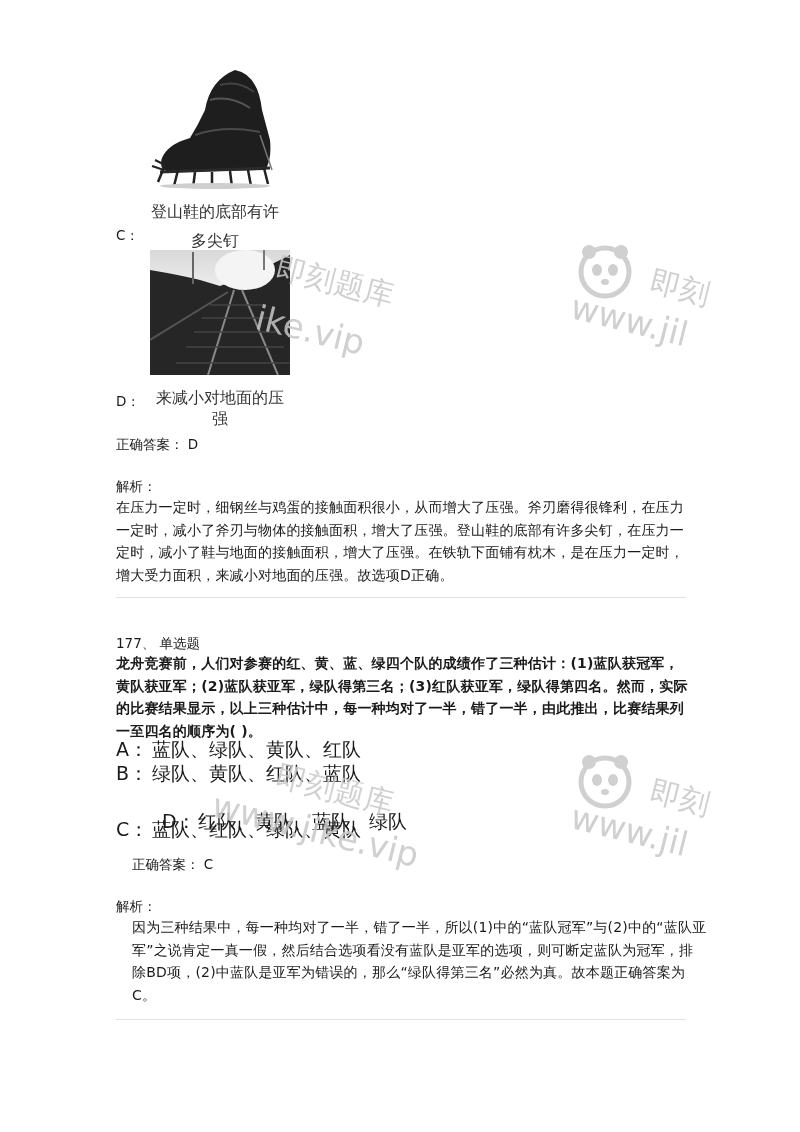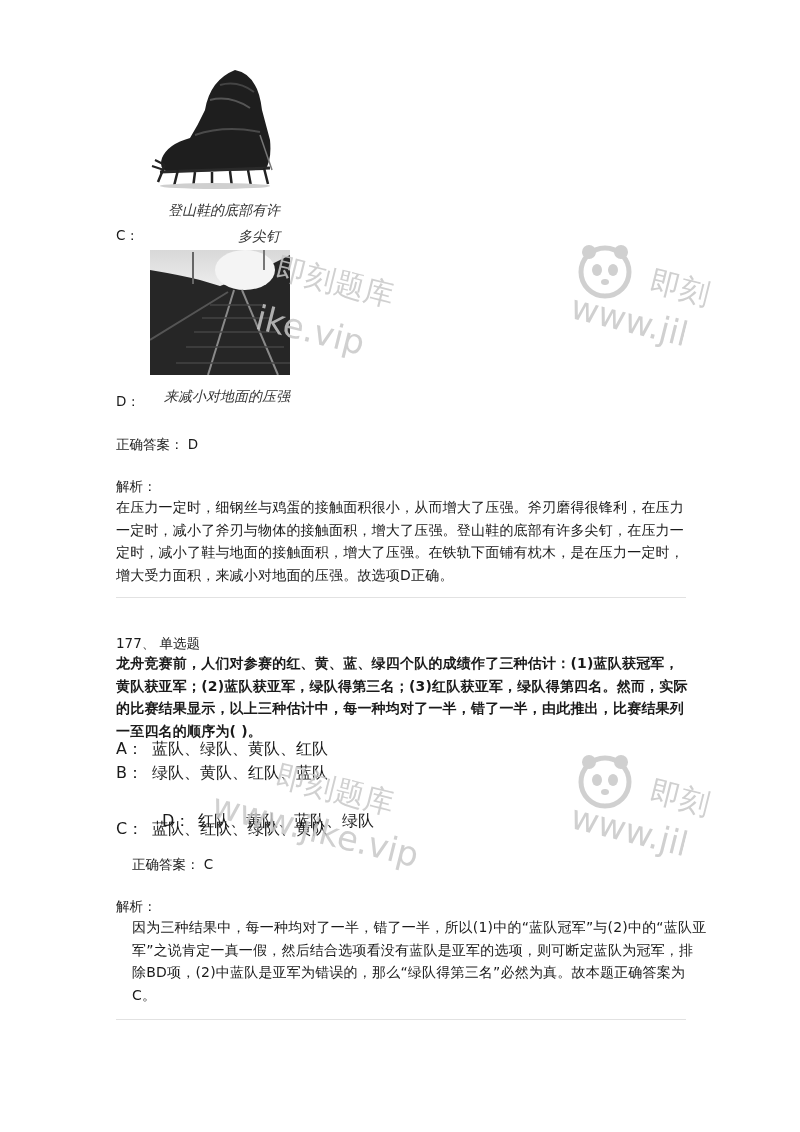--- a/index.html
+++ b/index.html
@@ -2,22 +2,22 @@
 <html><head>
 <meta charset="utf-8">
 <style>
   html, body { margin:0; padding:0; background:#ffffff; }
   body { width:800px; height:1132px; position:relative; overflow:hidden;
          font-family: "DejaVu Sans", "Liberation Sans", sans-serif; color:#1a1a1a; }
   .abs { position:absolute; }
   .txt { font-size:13.5px; line-height:22px; white-space:nowrap; }
   .para { font-size:14px; line-height:22.5px; width:575px; letter-spacing:0.2px; }
   .hr { position:absolute; left:116px; width:570px; height:0; border-top:1.5px solid #e2e2e2; }
-  .caption { font-family: "DejaVu Serif", "Liberation Serif", serif; font-size:14px; color:#333; text-align:right;font-style:italic; }
-  .opt { position:absolute; left:116px; font-size:16px; line-height:22px; white-space:nowrap; }
+  .caption { font-family: "DejaVu Serif", "Liberation Serif", serif; font-size:16px; color:#333; text-align:center; }
+  .opt { position:absolute; left:116px; font-size:19px; line-height:22px; white-space:nowrap; }
   .opt .k { display:inline-block; width:36px; }
   .wm { position:absolute; color:#c8c8c8; opacity:0.85; pointer-events:none; }
 </style>
 </head>
 <body>
 
 <div class="abs" style="left:150px; top:40px; width:130px; height:200px;">
   <svg width="130" height="150" viewBox="0 0 130 150">
 
     <path d="M55 70 Q60 40 85 30 Q108 34 112 70 L120 100 Q122 120 115 130 L20 132 Q8 130 12 118 Q18 104 40 98 Q48 85 55 70 Z" fill="#1e1e1e"></path>

